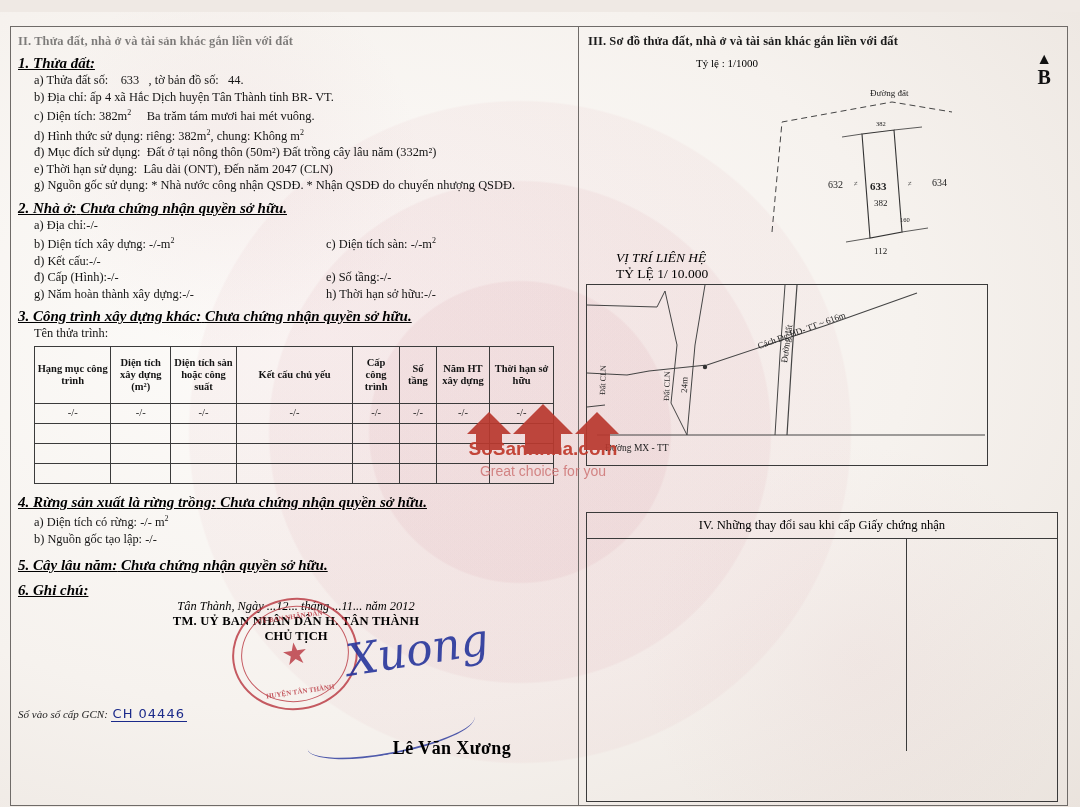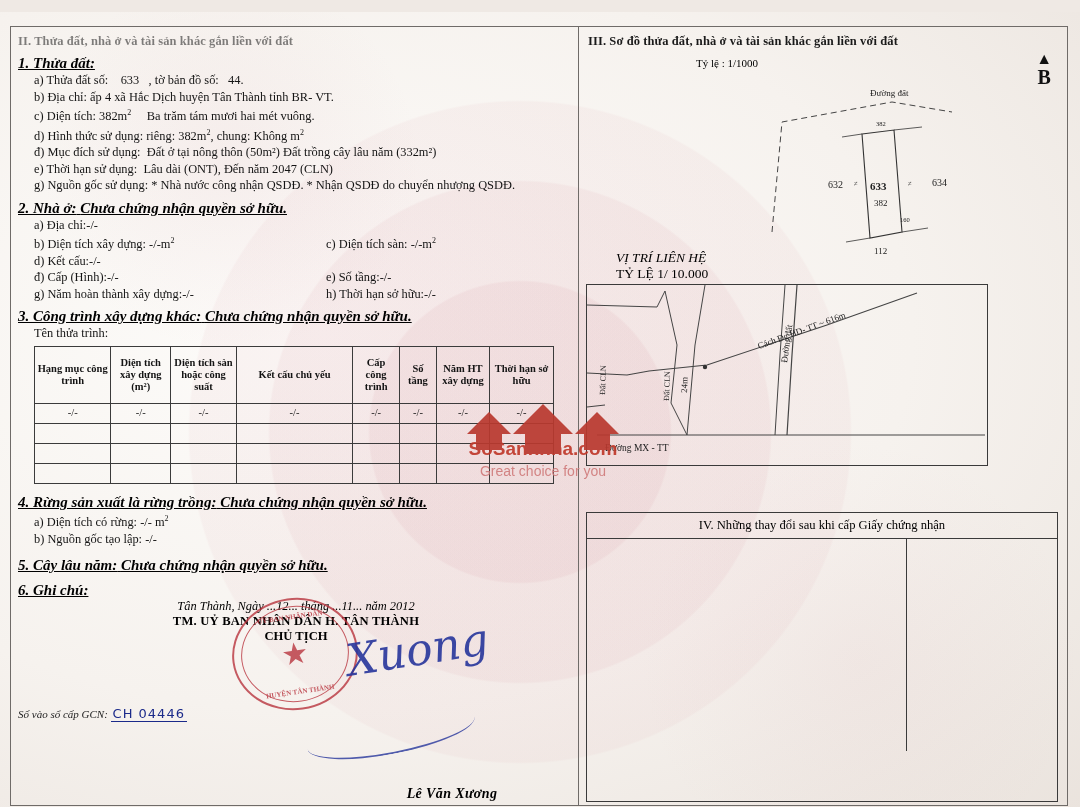--- a/index.html
+++ b/index.html
@@ -59,21 +59,21 @@
     border:1px solid #3b3b3b;text-align:center;vertical-align:middle;
     padding:1px 2px;line-height:12px;
   }
   table.ct th{font-weight:bold;height:54px;}
   table.ct td{height:17px;}
 
   .sign{text-align:center;}
   .sign .d{font-style:italic;font-size:12.4px;}
   .sign .b{font-weight:bold;font-size:12.6px;letter-spacing:.2px;}
   .sign .c{font-weight:bold;font-size:12.6px;}
-  .signer{font-size:14px;font-style:italic;font-weight:bold;letter-spacing:.4px;margin-top:48px;}
+  .signer{font-size:18px;font-weight:bold;letter-spacing:.4px;}
 
   
   .seal{
     position:absolute;left:232px;top:586px;width:122px;height:108px;
     border:2px solid #b7303a;border-radius:50%;
     color:#b7303a;opacity:.78;transform:rotate(-8deg);
   }
   .seal:before{
     content:"";position:absolute;left:7px;top:6px;right:7px;bottom:6px;
     border:1px solid #b7303a;border-radius:50%;

